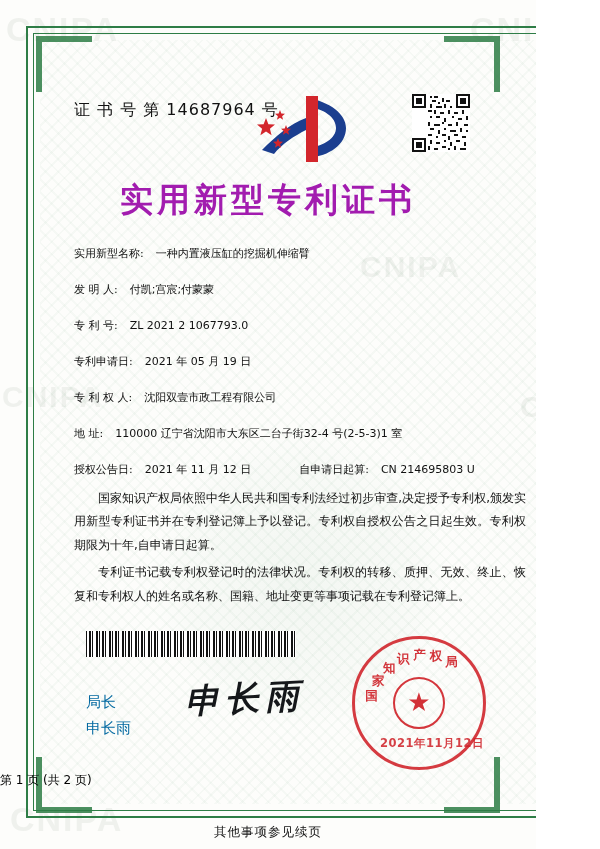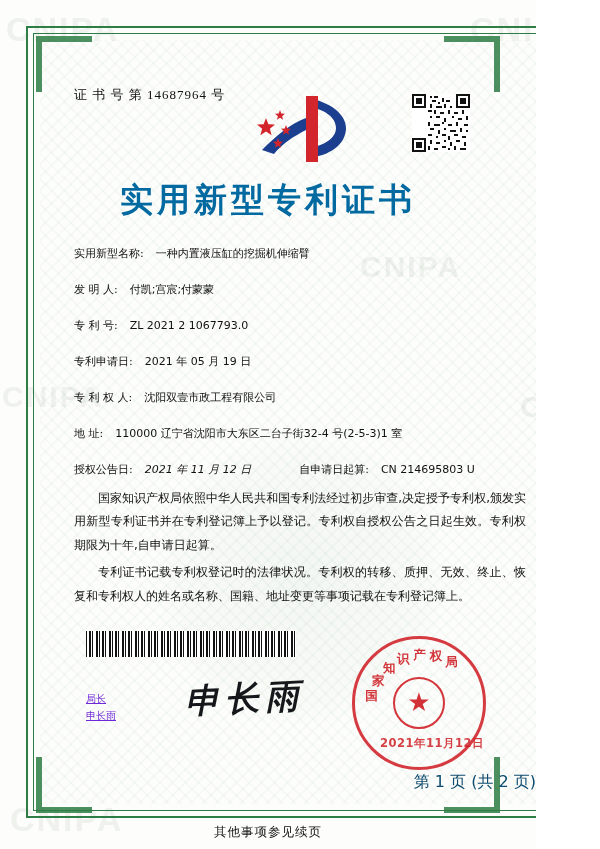--- a/index.html
+++ b/index.html
@@ -86,25 +86,24 @@
     height: 300px;
     border-radius: 50%;
     background: radial-gradient(circle, rgba(46,125,70,0.05) 0%, rgba(46,125,70,0.02) 55%, rgba(255,255,255,0) 70%);
     pointer-events: none;
   }
 
   
   .cert-no {
     position: absolute;
     left: 74px;
-    top: 86px;
-    font-size: 13px;
+    top: 100px;
+    font-size: 16px;
     color: #111;
     letter-spacing: 1px;
-    font-family: Liberation Serif, serif;
   }
   .logo {
     position: absolute;
     left: 250px;
     top: 92px;
     width: 104px;
     height: 74px;
   }
   .qr {
     position: absolute;
@@ -115,21 +114,21 @@
   }
   .title {
     position: absolute;
     left: 0;
     right: 0;
     top: 178px;
     text-align: center;
     font-size: 33px;
     font-weight: bold;
     letter-spacing: 4px;
-    color: #0369a1;
+    color: #a21caf;
   }
 
   
   .fields {
     position: absolute;
     left: 74px;
     top: 245px;
     width: 454px;
     font-size: 11px;
     color: #111;
@@ -141,21 +140,21 @@
     line-height: 1.55;
   }
   .lbl {
     flex: 0 0 auto;
     white-space: nowrap;
   }
   .val {
     flex: 1 1 auto;
     padding-left: 12px;
   }
-  .row.two .val { flex: 0 0 auto; padding-left: 12px; font-style: italic; }
+  .row.two .val { flex: 0 0 auto; padding-left: 12px; }
   .row.two .lbl2 { margin-left: 48px; white-space: nowrap; }
   .row.two .val2 { padding-left: 12px; }
 
   
   .paras {
     position: absolute;
     left: 74px;
     top: 487px;
     width: 452px;
     font-size: 12px;
@@ -178,24 +177,23 @@
     background: repeating-linear-gradient(to right,
       #111 0 1px, #fff 1px 3px, #111 3px 5px, #fff 5px 6px,
       #111 6px 7px, #fff 7px 10px, #111 10px 12px, #fff 12px 13px);
   }
 
   
   .sig-labels {
     position: absolute;
     left: 86px;
     top: 690px;
-    font-size: 10px;
+    font-size: 15px;
     line-height: 1.7;
-    color: #6d28d9;
-    text-decoration: underline;
+    color: #0369a1;
   }
   .sig-hand {
     position: absolute;
     left: 185px;
     top: 676px;
     font-family: "DejaVu Serif", "Liberation Serif", serif;
     font-size: 34px;
     font-weight: bold;
     font-style: italic;
     letter-spacing: 6px;
@@ -265,23 +263,23 @@
     color: #cf2027;
     opacity: 0.85;
     letter-spacing: 0.5px;
   }
 
   .page-no {
     position: absolute;
     left: 0;
     right: 0;
     top: 772px;
-    text-align: right;
-    font-size: 16px;
-    color: #0c4a6e;
+    text-align: left;
+    font-size: 12px;
+    color: #000000;
   }
   .footer-note {
     position: absolute;
     left: 0;
     right: 0;
     top: 824px;
     text-align: center;
     font-size: 12.5px;
     color: #111;
     letter-spacing: 1px;

